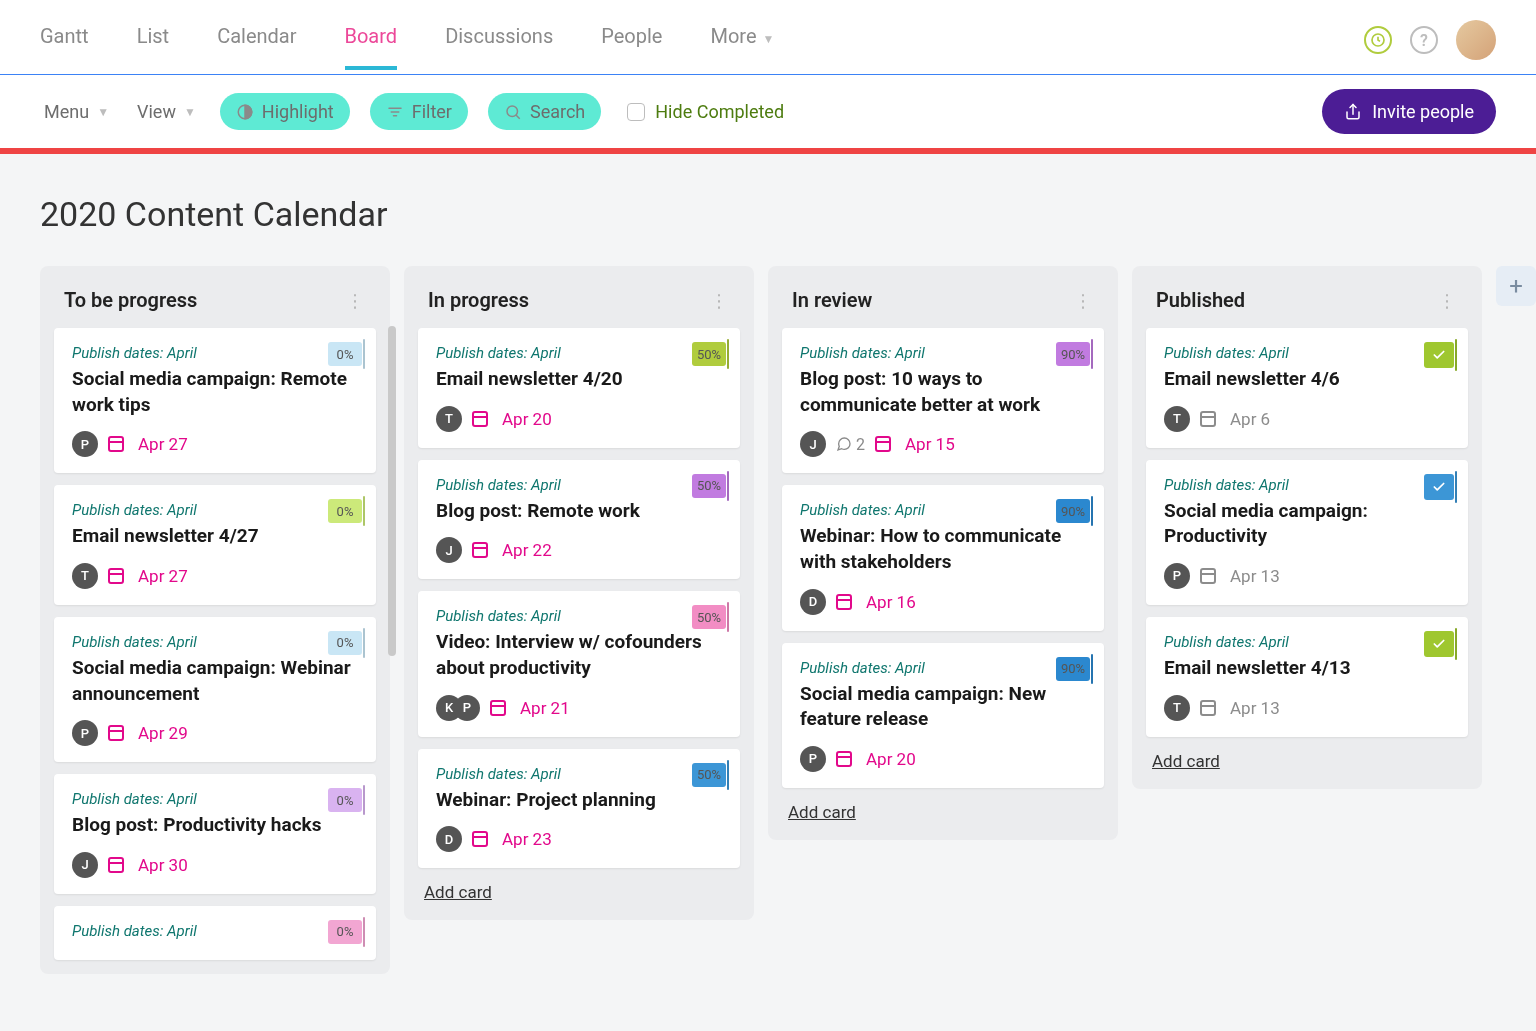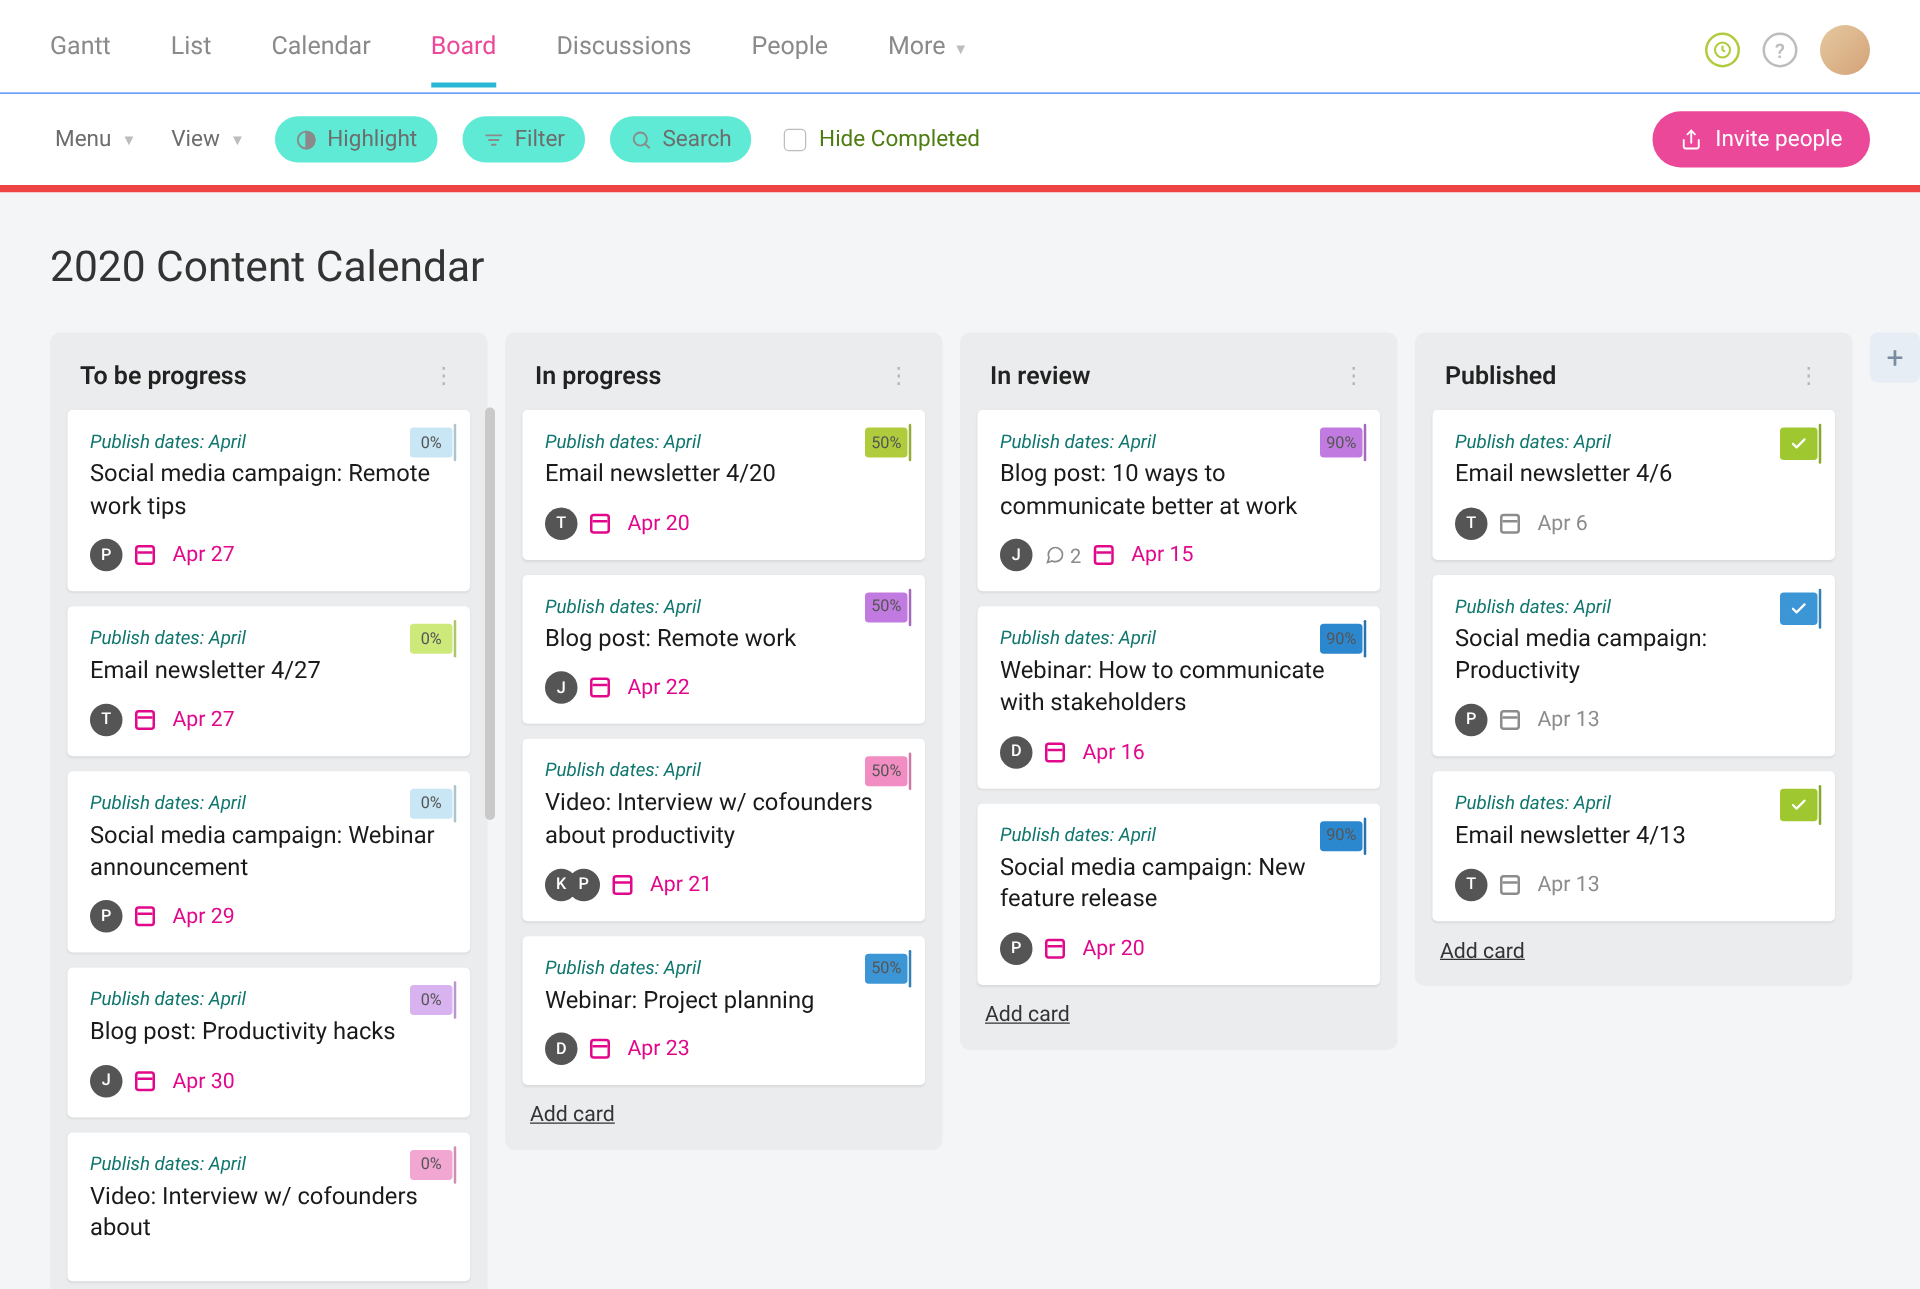--- a/index.html
+++ b/index.html
@@ -96,21 +96,21 @@
 .toolbar .tb-btn.pill { background: #5eead4; }
 .toolbar .tb-btn .caret { font-size: 12px; color: #bdbdbd; }
 .toolbar .tb-check {
   display:inline-flex; align-items:center; gap:10px; font-size:18px; color:#4d7c0f; cursor:pointer; padding:0 6px;
 }
 .toolbar .tb-check .box {
   width:18px; height:18px; border:1.5px solid #bdbdbd; border-radius:4px;
 }
 .toolbar .invite {
   margin-left:auto;
-  background:#ec4899;
+  background:#4c1d95;
   color:#fff;
   border-radius:24px;
   padding:12px 22px;
   font-size:18px;
   display:inline-flex;
   align-items:center;
   gap:10px;
   cursor:pointer;
 }
 .content {
@@ -166,20 +166,21 @@
   font-size:15px;
   color:#0f766e;
   margin-bottom:4px;
   font-style:italic;
 }
 .card .title {
   font-size:19px;
   color:#1a1a1a;
   line-height:1.35;
   margin-bottom:14px;
+  font-weight:bold;
 }
 .card .meta {
   display:flex;
   align-items:center;
   gap:10px;
 }
 .avatar {
   width:26px;
   height:26px;
   border-radius:50%;
@@ -404,21 +405,20 @@
               </div>
               <span class="date">
                 <span class="cal-icon"></span>
                 <span>Apr 30</span>
               </span>
             </div>
           </div>
           <div class="card">
             <div class="badge" style="background: rgb(242, 166, 210);">0%</div>
             <div class="subtext">Publish dates: April</div>
-            <div class="title">Video: Interview w/ cofounders about</div>
           </div>
         </div>
         <div class="scroll-hint"></div>
       </div>
       <div class="column">
         <div class="col-header">
           <div class="col-title">In progress</div>
           <div class="col-menu">⋮</div>
         </div>
         <div class="cards">

